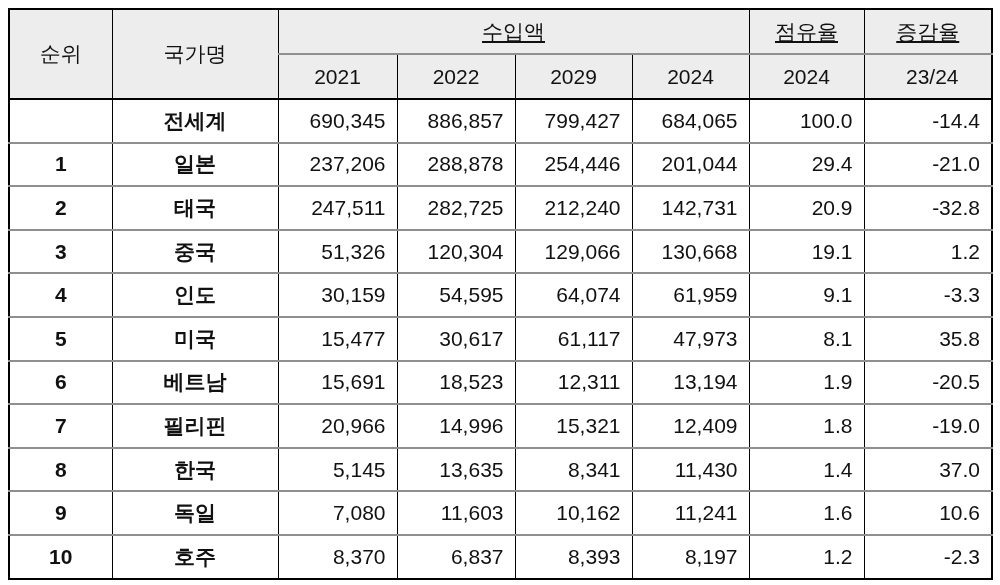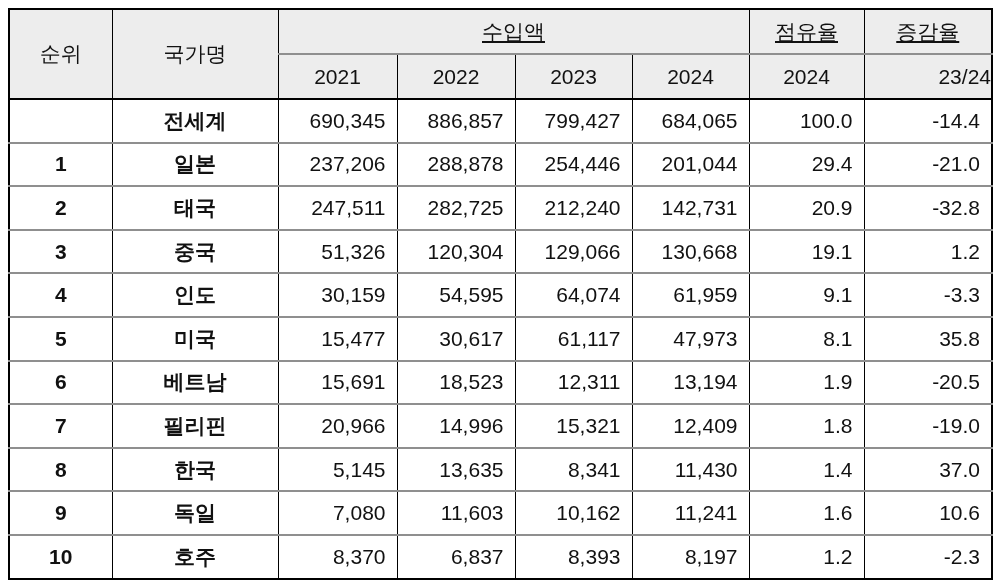--- a/index.html
+++ b/index.html
@@ -37,21 +37,21 @@
     background: #ededed;
     height: 43px;
     text-align: center;
     vertical-align: middle;
   }
   
   thead th.hdr-mid { border-bottom: 2px solid #8f8f8f; text-decoration: underline; }
   
   thead th.hdr-bot { border-bottom: 2px solid #000000; margin-top: 8px; }
   thead th.hdr-left-align {
-    text-align: right;
+    text-align: center;
     padding-left: 9px;
   }
   tbody td {
     height: 41.6px;
     border-top: 2px solid #8f8f8f;
     vertical-align: middle;
     background: #ffffff;
   }
   td.c-center { text-align: center; font-weight: bold; }
   td.c-num {
@@ -86,21 +86,21 @@
       <tr>
         <th rowspan="2" class="hdr-bot">순위</th>
         <th rowspan="2" class="hdr-bot">국가명</th>
         <th colspan="4" class="hdr-mid">수입액</th>
         <th class="hdr-mid">점유율</th>
         <th class="hdr-mid">증감율</th>
       </tr>
       <tr>
         <th class="hdr-bot">2021</th>
         <th class="hdr-bot">2022</th>
-        <th class="hdr-bot">2023</th>
+        <th class="hdr-bot">2029</th>
         <th class="hdr-bot">2024</th>
         <th class="hdr-bot">2024</th>
         <th class="hdr-bot hdr-left-align">23/24</th>
       </tr>
     </thead>
     <tbody id="table-body">
         <tr>
           <td class="c-center"></td>
           <td class="c-center">전세계</td>
           <td class="c-num">690,345</td>

